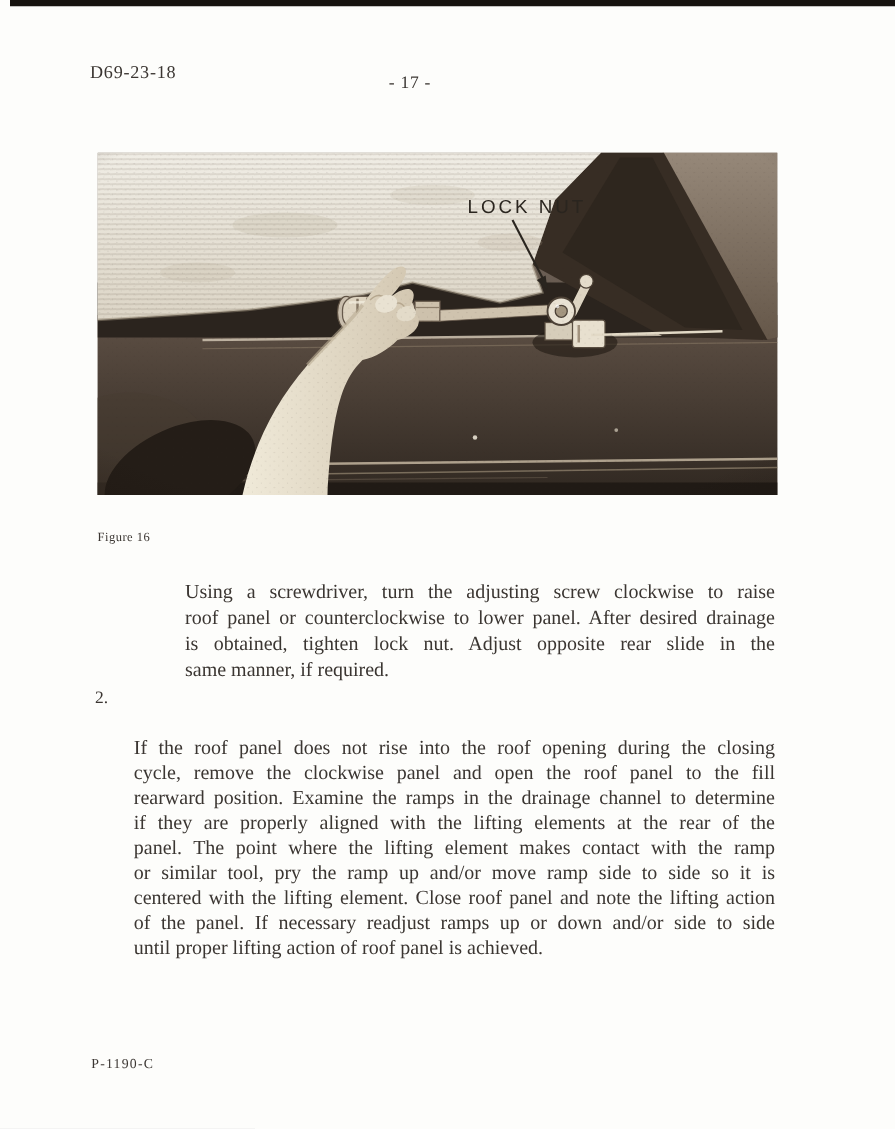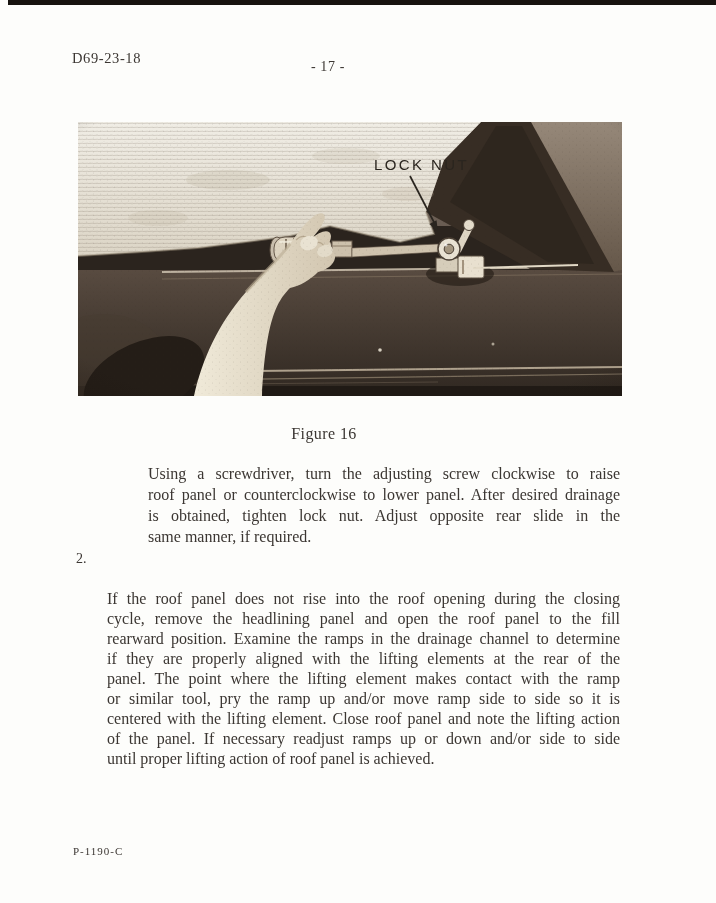--- a/index.html
+++ b/index.html
@@ -9,21 +9,21 @@
   .page{
     position:relative; width:716px; height:903px; margin:0 auto;
     background:var(--paper); overflow:hidden;
     font-family:"Liberation Serif","DejaVu Serif",serif; color:var(--ink);
   }
   .top-strip{position:absolute;top:0;left:8px;right:0;height:5px;background:var(--strip);}
   .hdr-doc{position:absolute;left:72px;top:50px;font-size:14.5px;letter-spacing:0.6px;}
   .hdr-page{position:absolute;left:311px;top:59px;font-size:14px;letter-spacing:0.6px;}
   .photo-wrap{position:absolute;left:78px;top:122px;width:544px;height:274px;}
   .photo-wrap svg{display:block;width:544px;height:274px;}
-  .fig-caption{position:absolute;left:78px;top:425px;width:492px;text-align:center;font-size:16px;letter-spacing:0.4px;}
+  .fig-caption{position:absolute;left:78px;top:425px;width:492px;font-size:10px;letter-spacing:0.4px;}
   .para{position:absolute;font-size:16px;}
   .para1{left:148px;top:463px;width:472px;line-height:21px;}
   .para2{left:107px;top:589px;width:513px;line-height:20px;}
   .jline{text-align:justify;text-align-last:justify;}
   .jline.last{text-align-last:left;}
   .sec-num{position:absolute;left:76px;top:551px;font-size:14px;}
   .sec-title{
     position:absolute;left:111px;top:551px;width:514px;font-size:13.6px;
     letter-spacing:0.3px; text-align:justify;text-align-last:justify;
     padding-bottom:4px; border-bottom:2px solid var(--rule);
@@ -181,21 +181,21 @@
       <div class="jline">Using a screwdriver, turn the adjusting screw clockwise to raise</div>
       <div class="jline">roof panel or counterclockwise to lower panel. After desired drainage</div>
       <div class="jline">is obtained, tighten lock nut. Adjust opposite rear slide in the</div>
       <div class="jline last">same manner, if required.</div>
     </div>
 
   <div class="sec-num">2.</div>
 
   <div class="para para2">
       <div class="jline">If the roof panel does not rise into the roof opening during the closing</div>
-      <div class="jline">cycle, remove the headlining panel and open the roof panel to the fill</div>
+      <div class="jline">cycle, remove the clockwise panel and open the roof panel to the fill</div>
       <div class="jline">rearward position. Examine the ramps in the drainage channel to determine</div>
       <div class="jline">if they are properly aligned with the lifting elements at the rear of the</div>
       <div class="jline">panel. The point where the lifting element makes contact with the ramp</div>
       <div class="jline">or similar tool, pry the ramp up and/or move ramp side to side so it is</div>
       <div class="jline">centered with the lifting element. Close roof panel and note the lifting action</div>
       <div class="jline">of the panel. If necessary readjust ramps up or down and/or side to side</div>
       <div class="jline last">until proper lifting action of roof panel is achieved.</div>
     </div>
 
   <div class="footer-code">P-1190-C</div>

